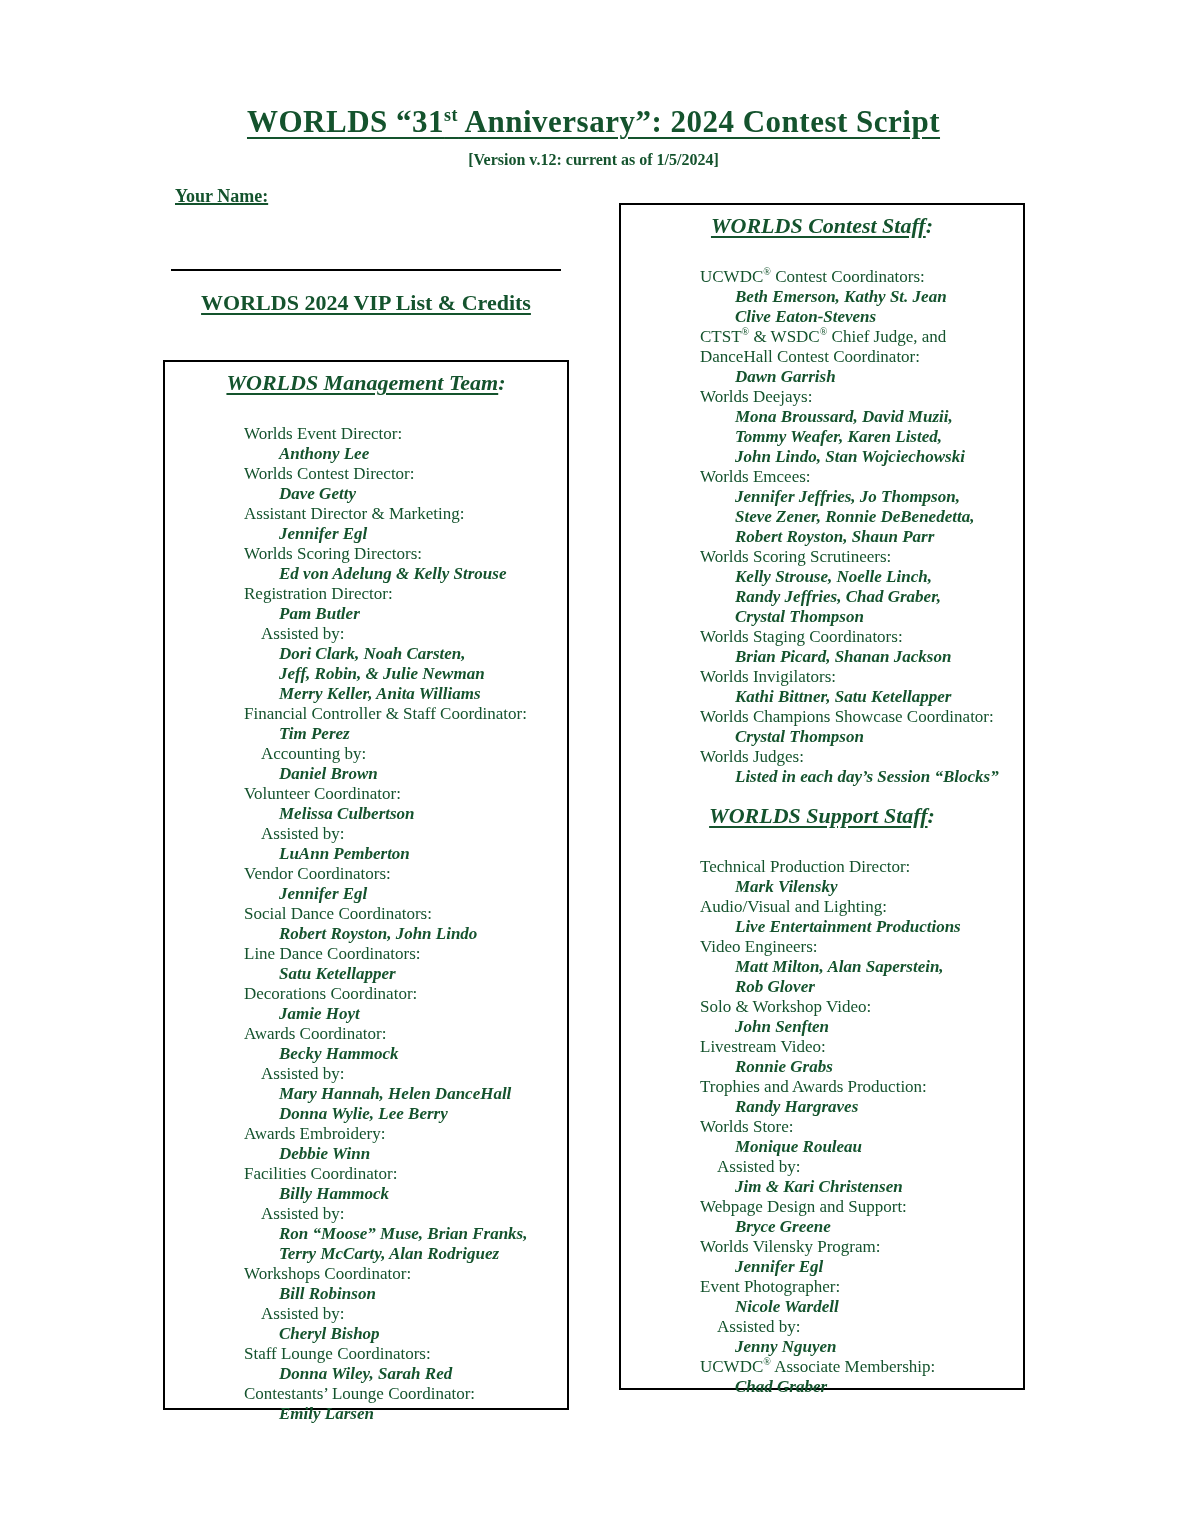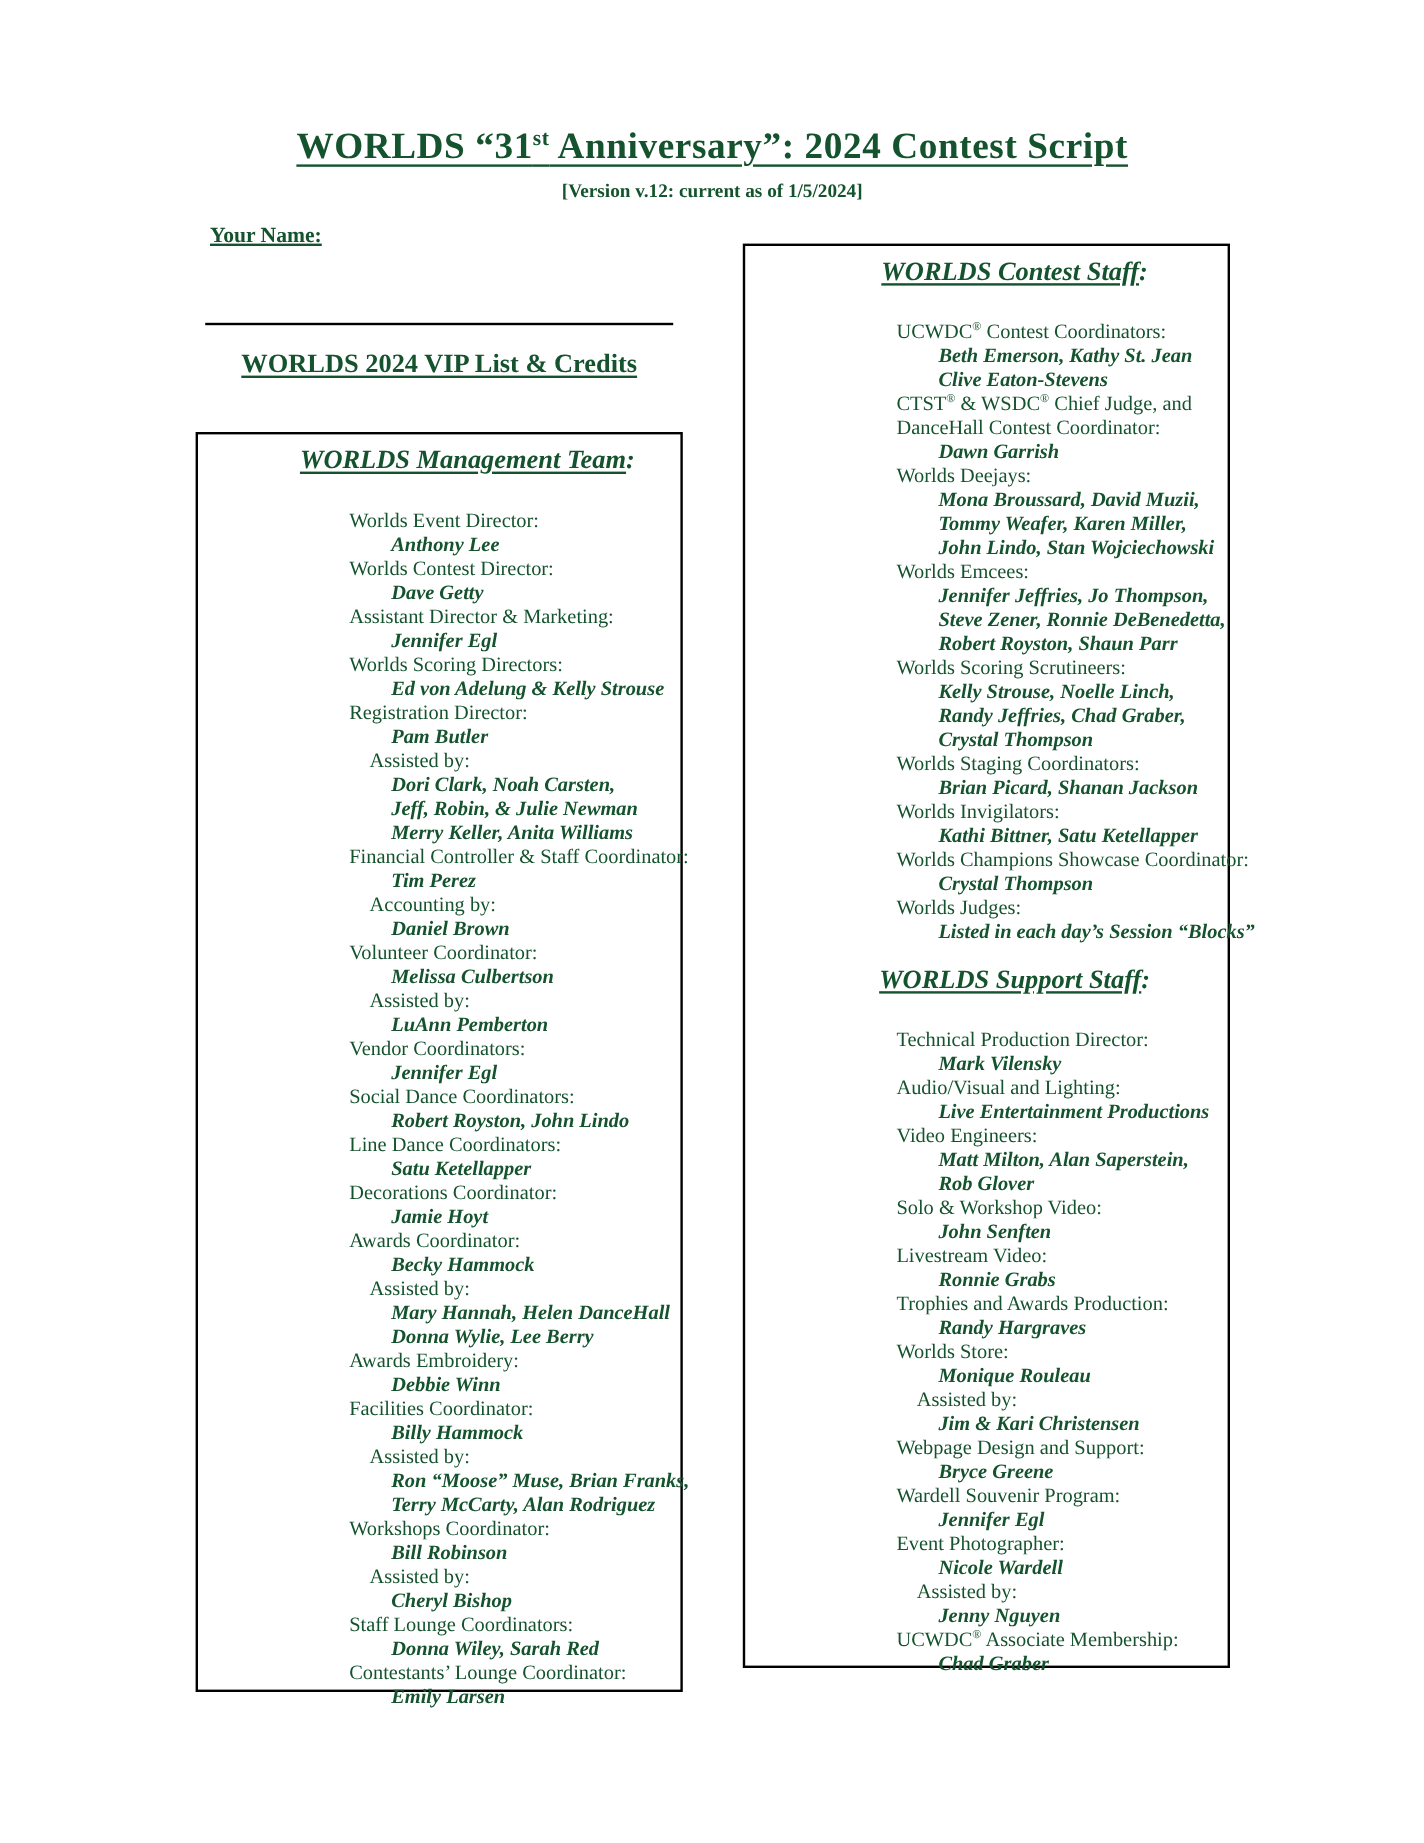--- a/index.html
+++ b/index.html
@@ -56,21 +56,20 @@
     font-weight: bold;
     text-decoration: underline;
     text-decoration-thickness: 2px;
     text-underline-offset: 3px;
   }
   .box {
     position: absolute;
     border: 2px solid #000;
     box-sizing: border-box;
     background: #fff;
-    padding-left: 47px;
   }
   .left-box  { left: 163px; top: 360px; width: 406px; height: 1050px; }
   .right-box { left: 619px; top: 203px; width: 406px; height: 1187px; }
   .box-heading {
     text-align: center;
     font-size: 22px;
     font-weight: bold;
     font-style: italic;
     margin-top: 8px;
     margin-bottom: 0;
@@ -173,21 +172,21 @@
     </div>
     <div class="lines">
         <div class="line role">UCWDC<sup class="reg">®</sup> Contest Coordinators:</div>
         <div class="line name">Beth Emerson, Kathy St. Jean</div>
         <div class="line name">Clive Eaton-Stevens</div>
         <div class="line role">CTST<sup class="reg">®</sup> &amp; WSDC<sup class="reg">®</sup> Chief Judge, and</div>
         <div class="line role">DanceHall Contest Coordinator:</div>
         <div class="line name">Dawn Garrish</div>
         <div class="line role">Worlds Deejays:</div>
         <div class="line name">Mona Broussard, David Muzii,</div>
-        <div class="line name">Tommy Weafer, Karen Miller,</div>
+        <div class="line name">Tommy Weafer, Karen Listed,</div>
         <div class="line name">John Lindo, Stan Wojciechowski</div>
         <div class="line role">Worlds Emcees:</div>
         <div class="line name">Jennifer Jeffries, Jo Thompson,</div>
         <div class="line name">Steve Zener, Ronnie DeBenedetta,</div>
         <div class="line name">Robert Royston, Shaun Parr</div>
         <div class="line role">Worlds Scoring Scrutineers:</div>
         <div class="line name">Kelly Strouse, Noelle Linch,</div>
         <div class="line name">Randy Jeffries, Chad Graber,</div>
         <div class="line name">Crystal Thompson</div>
         <div class="line role">Worlds Staging Coordinators:</div>
@@ -216,21 +215,21 @@
         <div class="line role">Livestream Video:</div>
         <div class="line name">Ronnie Grabs</div>
         <div class="line role">Trophies and Awards Production:</div>
         <div class="line name">Randy Hargraves</div>
         <div class="line role">Worlds Store:</div>
         <div class="line name">Monique Rouleau</div>
         <div class="line assist">Assisted by:</div>
         <div class="line name">Jim &amp; Kari Christensen</div>
         <div class="line role">Webpage Design and Support:</div>
         <div class="line name">Bryce Greene</div>
-        <div class="line role">Wardell Souvenir Program:</div>
+        <div class="line role">Worlds Vilensky Program:</div>
         <div class="line name">Jennifer Egl</div>
         <div class="line role">Event Photographer:</div>
         <div class="line name">Nicole Wardell</div>
         <div class="line assist">Assisted by:</div>
         <div class="line name">Jenny Nguyen</div>
         <div class="line role">UCWDC<sup class="reg">®</sup> Associate Membership:</div>
         <div class="line name">Chad Graber</div>
       </div>
   </div>
 

